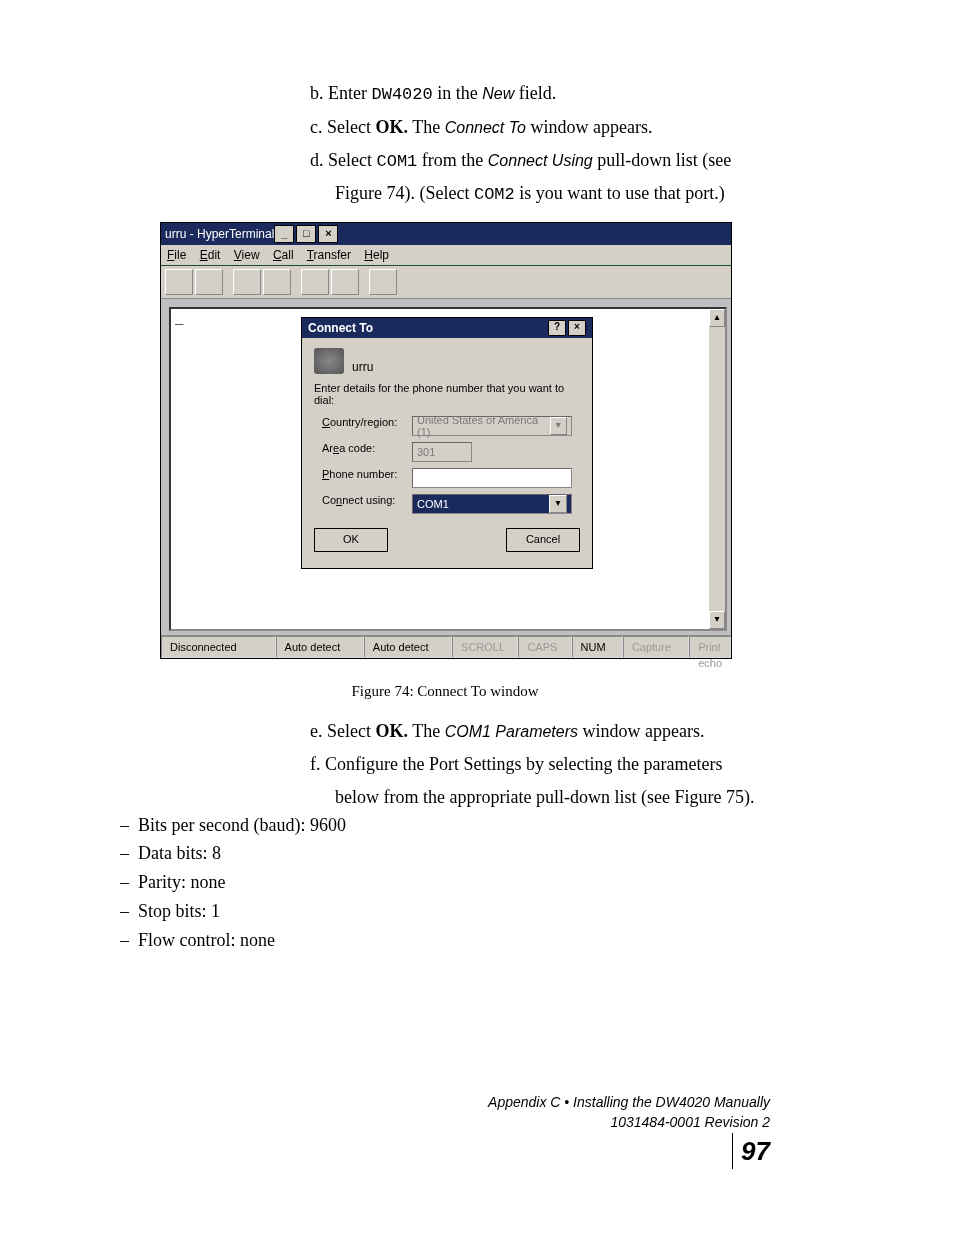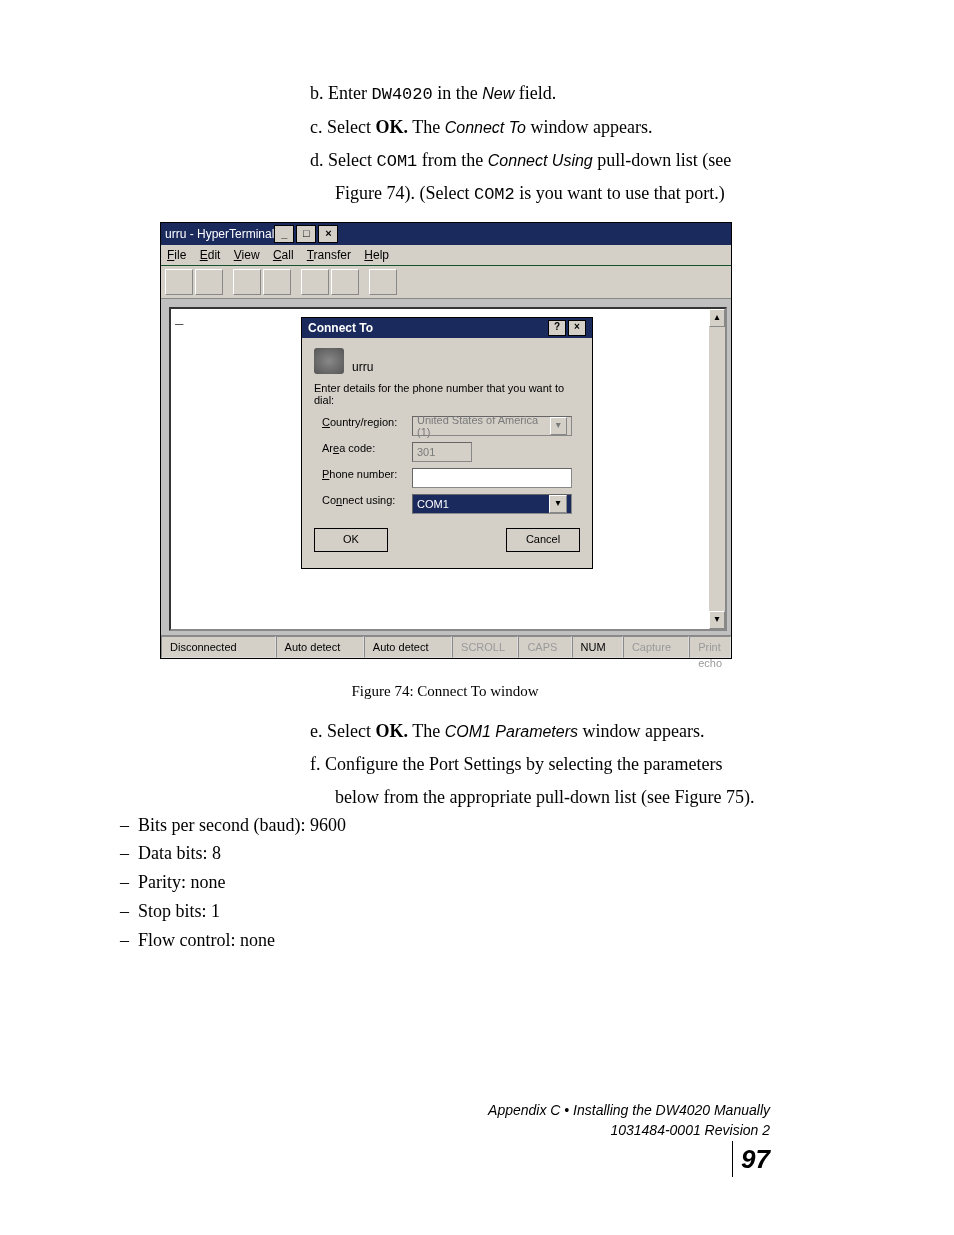--- a/index.html
+++ b/index.html
@@ -6,21 +6,21 @@
   .page{width:860px;height:1235px;position:relative;padding:80px 90px 60px 120px;box-sizing:border-box}
   .instr{font-size:18px;line-height:1.5;margin-left:190px;margin-bottom:6px}
   .mono{font-family:"Courier New",monospace;font-size:17px}
   .ital{font-style:italic;font-family:Arial,sans-serif;font-size:16px}
   .bold{font-weight:bold}
   .cont{margin-left:215px;font-size:18px;line-height:1.5}
   .figwrap{margin:14px 0 10px 40px}
   .figcap{text-align:center;font-family:Liberation Serif, serif;font-size:15px;margin:24px 0 18px 0}
   .bullet{font-size:18px;line-height:1.6}
   .bullet .d{display:inline-block;width:18px}
-  .footer{position:absolute;bottom:58px;right:90px;text-align:right;font-family:Arial,sans-serif;font-style:italic;font-size:14px;line-height:1.4}
+  .footer{position:absolute;bottom:66px;right:90px;text-align:right;font-family:Arial,sans-serif;font-style:italic;font-size:14px;line-height:1.4}
   .footer .pg{font-family:Arial,sans-serif;font-style:italic;font-weight:bold;font-size:26px;display:inline-block;vertical-align:middle;margin-left:12px;border-left:1px solid #000;padding-left:8px}
 
   
   .app{width:570px;border:1px solid #000;background:#b5b5b5;font-family:Tahoma,Arial,sans-serif;font-size:12px;color:#000}
   .titlebar{background:#1a2a5c;color:#fff;height:22px;line-height:22px;padding:0 4px;display:flex;justify-content:flex-start;align-items:center}
   .titlebar .sysbtns{display:flex;gap:2px}
   .sysbtn{width:18px;height:16px;background:#d4d0c8;border:1px solid #000;font:bold 11px/14px Arial;text-align:center;color:#000}
   .menubar{background:#d4d0c8;height:20px;line-height:20px;padding:0 6px;border-bottom:1px solid #14532d}
   .menubar span{margin-right:10px}
   .menubar span u{text-decoration:underline}

